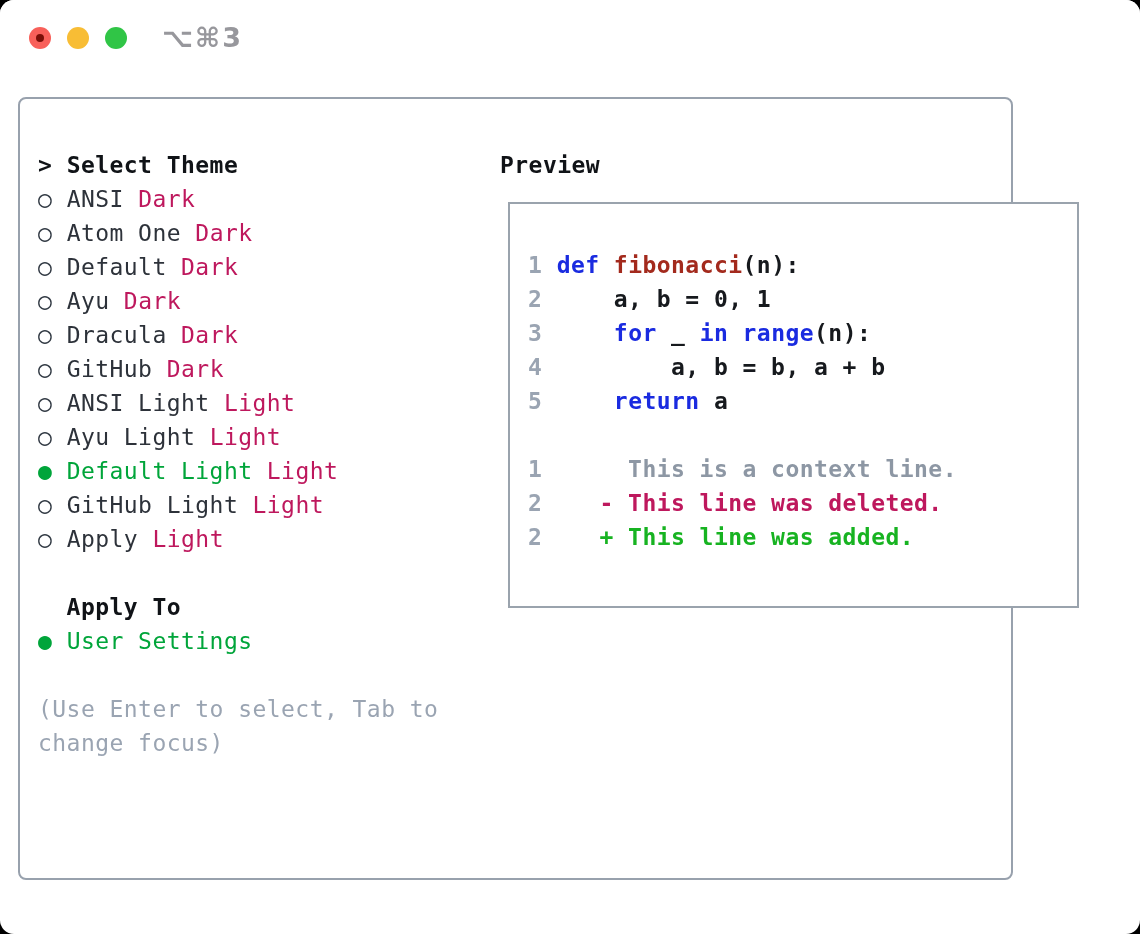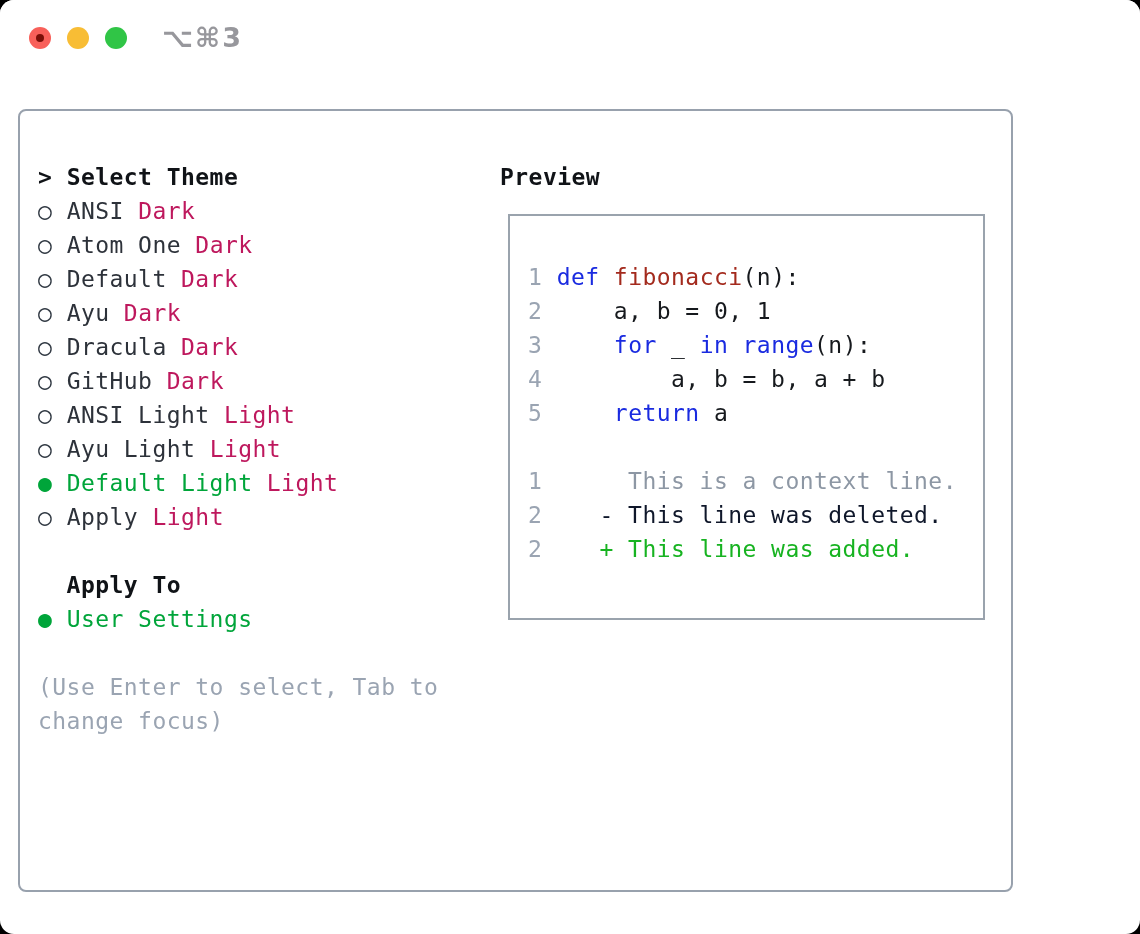--- a/index.html
+++ b/index.html
@@ -8,45 +8,45 @@
   
   .titlebar{position:absolute;left:0;top:0;right:0;height:76px;background:#fff;}
   .tl{position:absolute;top:27px;width:22px;height:22px;border-radius:50%;cursor:default;}
   .tl-red{left:29px;background:#f8605a;}
   .tl-red .dot{position:absolute;left:7px;top:7px;width:8px;height:8px;border-radius:50%;background:#7a0f08;}
   .tl-yellow{left:67px;background:#f8bd35;}
   .tl-green{left:105px;background:#30c546;}
   .wtitle{position:absolute;left:162px;top:22px;font-family:"DejaVu Sans",sans-serif;
           font-size:27px;font-weight:700;color:#97979c;letter-spacing:2px;}
   
-  .panel{position:absolute;left:18px;top:109px;width:995px;height:783px;
+  .panel{position:absolute;left:18px;top:97px;width:995px;height:783px;
          border:2px solid #98a1ad;border-radius:8px;box-sizing:border-box;background:#fff;}
   .mono{font-family:"DejaVu Sans Mono",monospace;font-size:23px;letter-spacing:.45px;}
   .leftcol{position:absolute;left:18px;top:49px;}
   .row{height:34px;line-height:34px;white-space:pre;color:#2d323a;}
   .bold{font-weight:700;color:#101317;}
   .bullet{color:#343c46;}
   .sel .bullet,.sel .tname,.sel .olabel{color:#00a53a;}
   .tname,.olabel{color:#2d323a;}
   .tvariant{color:#be185d;}
   .hint-line{color:#9aa4b2;}
   .blank{height:34px;}
   
   .preview-title{position:absolute;left:480px;top:49px;height:34px;line-height:34px;
                  font-weight:700;color:#101317;}
-  .preview-box{position:absolute;left:488px;top:103px;width:477px;height:406px;
-               border:2px solid #9aa3ad;box-sizing:border-box;background:#fff;}
+  .preview-box{position:absolute;left:488px;top:103px;width:571px;height:406px;
+               border:2px solid #9aa3ad;box-sizing:border-box;background:#fff;font-weight:bold;}
   #code{margin:0;padding:44px 0 0 18px;}
   .crow{height:34px;line-height:34px;white-space:pre;color:#16191d;}
   .lineno{color:#9aa4b2;}
   .c-kw{color:#1a2be0;}
   .c-fn{color:#a32a1d;}
   .c-tx{color:#16191d;}
   .c-mu{color:#8d97a4;}
-  .c-del{color:#0f172a;}
+  .c-del{color:#be185d;}
   .c-add{color:#17b321;}
 </style>
 </head>
 <body>
 
 <div class="window">
 
   <div class="titlebar">
     <span class="tl tl-red">
       <span class="dot"></span>
@@ -63,20 +63,21 @@
       <div id="theme-list">
           <div class="row"><span class="bullet">○</span> <span class="tname">ANSI</span> <span class="tvariant">Dark</span></div>
           <div class="row"><span class="bullet">○</span> <span class="tname">Atom One</span> <span class="tvariant">Dark</span></div>
           <div class="row"><span class="bullet">○</span> <span class="tname">Default</span> <span class="tvariant">Dark</span></div>
           <div class="row"><span class="bullet">○</span> <span class="tname">Ayu</span> <span class="tvariant">Dark</span></div>
           <div class="row"><span class="bullet">○</span> <span class="tname">Dracula</span> <span class="tvariant">Dark</span></div>
           <div class="row"><span class="bullet">○</span> <span class="tname">GitHub</span> <span class="tvariant">Dark</span></div>
           <div class="row"><span class="bullet">○</span> <span class="tname">ANSI Light</span> <span class="tvariant">Light</span></div>
           <div class="row"><span class="bullet">○</span> <span class="tname">Ayu Light</span> <span class="tvariant">Light</span></div>
           <div class="row sel"><span class="bullet">●</span> <span class="tname">Default Light</span> <span class="tvariant">Light</span></div>
+          <div class="row"><span class="bullet">○</span> <span class="tname">GitHub Light</span> <span class="tvariant">Light</span></div>
           <div class="row"><span class="bullet">○</span> <span class="tname">Apply</span> <span class="tvariant">Light</span></div>
         </div>
       <div class="blank"></div>
       <div class="row"><span>  </span><span class="bold">Apply To</span></div>
       <div id="apply-list">
           <div class="row sel"><span class="bullet">●</span> <span class="olabel">User Settings</span></div>
         </div>
       <div class="blank"></div>
       <div class="row hint-line">(Use Enter to select, Tab to</div>
       <div class="row hint-line">change focus)</div>

